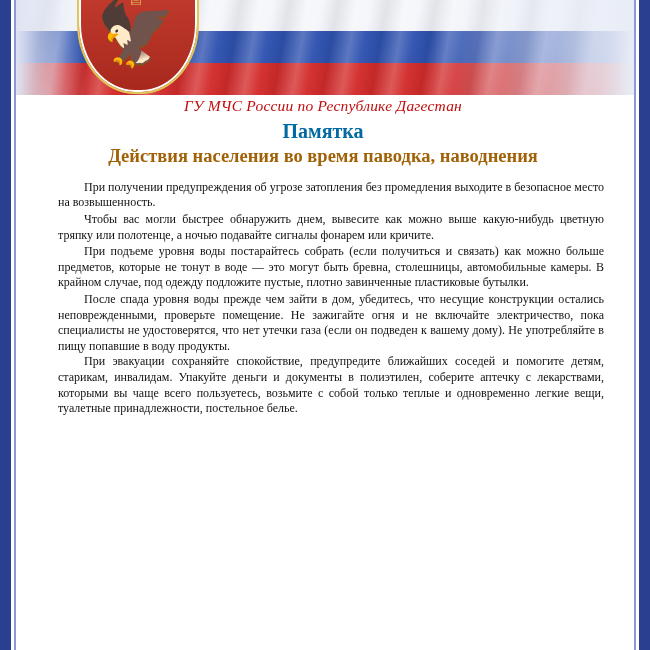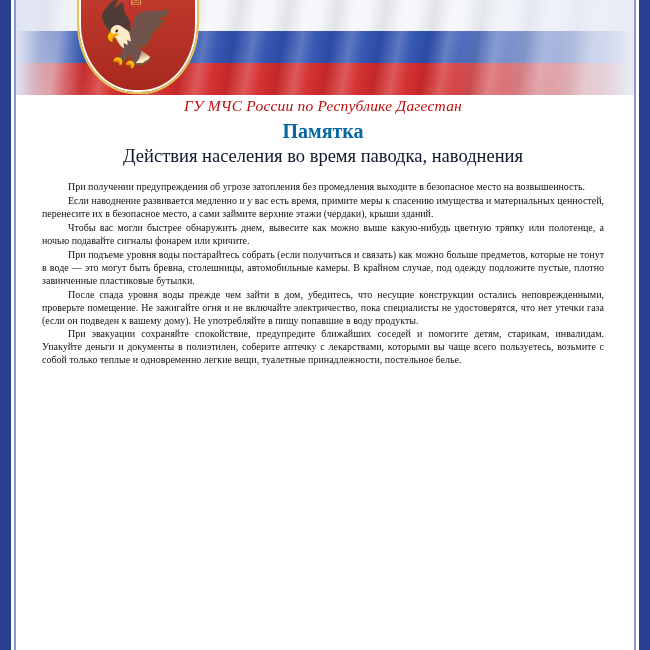--- a/index.html
+++ b/index.html
@@ -143,33 +143,33 @@
   }
   .doc-title {
     text-align: center;
     font-weight: bold;
     font-size: 20px;
     color: #0369a1;
     margin: 0 0 3px 0;
   }
   .doc-subtitle {
     text-align: center;
-    font-weight: normal;
+    font-weight: bold;
     font-size: 18.5px;
-    color: #0f172a;
+    color: #a16207;
     margin: 0 0 12px 0;
     line-height: 1.18;
   }
   .para {
-    font-size: 10px;
+    font-size: 12px;
     line-height: 1.30;
     color: #111111;
     text-align: justify;
     text-indent: 26px;
-    margin: 0 0 1px 0;
+    margin: 0 0 1px 16px;
     hyphens: auto;
   }
   .para.tight { margin-bottom: 0; }
 </style>
 </head>
 <body>
 
 <div id="page">
 
   <div class="frame-outer"></div>
@@ -191,20 +191,19 @@
 
   <div class="content">
 
     <div class="org-line">ГУ МЧС России по Республике Дагестан</div>
 
     <div class="doc-title">Памятка</div>
 
     <div class="doc-subtitle">Действия населения во время паводка, наводнения</div>
 
     <p class="para">При получении предупреждения об угрозе затопления без промедления выходите в безопасное место на возвышенность.</p>
-    <p class="para">Если наводнение развивается медленно и у вас есть время, примите меры к спасению имущества и материальных ценностей, перенесите их в безопасное место, а сами займите верхние этажи (чердаки), крыши зданий.</p>
     <p class="para">Чтобы вас могли быстрее обнаружить днем, вывесите как можно выше какую-нибудь цветную тряпку или полотенце, а ночью подавайте сигналы фонарем или кричите.</p>
     <p class="para">При подъеме уровня воды постарайтесь собрать (если получиться и связать) как можно больше предметов, которые не тонут в воде — это могут быть бревна, столешницы, автомобильные камеры. В крайном случае, под одежду подложите пустые, плотно завинченные пластиковые бутылки.</p>
     <p class="para tight">После спада уровня воды прежде чем зайти в дом, убедитесь, что несущие конструкции остались неповрежденными, проверьте помещение. Не зажигайте огня и не включайте электричество, пока специалисты не удостоверятся, что нет утечки газа (если он подведен к вашему дому). Не употребляйте в пищу попавшие в воду продукты.</p>
     <p class="para">При эвакуации сохраняйте спокойствие, предупредите ближайших соседей и помогите детям, старикам, инвалидам. Упакуйте деньги и документы в полиэтилен, соберите аптечку с лекарствами, которыми вы чаще всего пользуетесь, возьмите с собой только теплые и одновременно легкие вещи, туалетные принадлежности, постельное белье.</p>
 
   </div>
 </div>
 
 </body></html>

